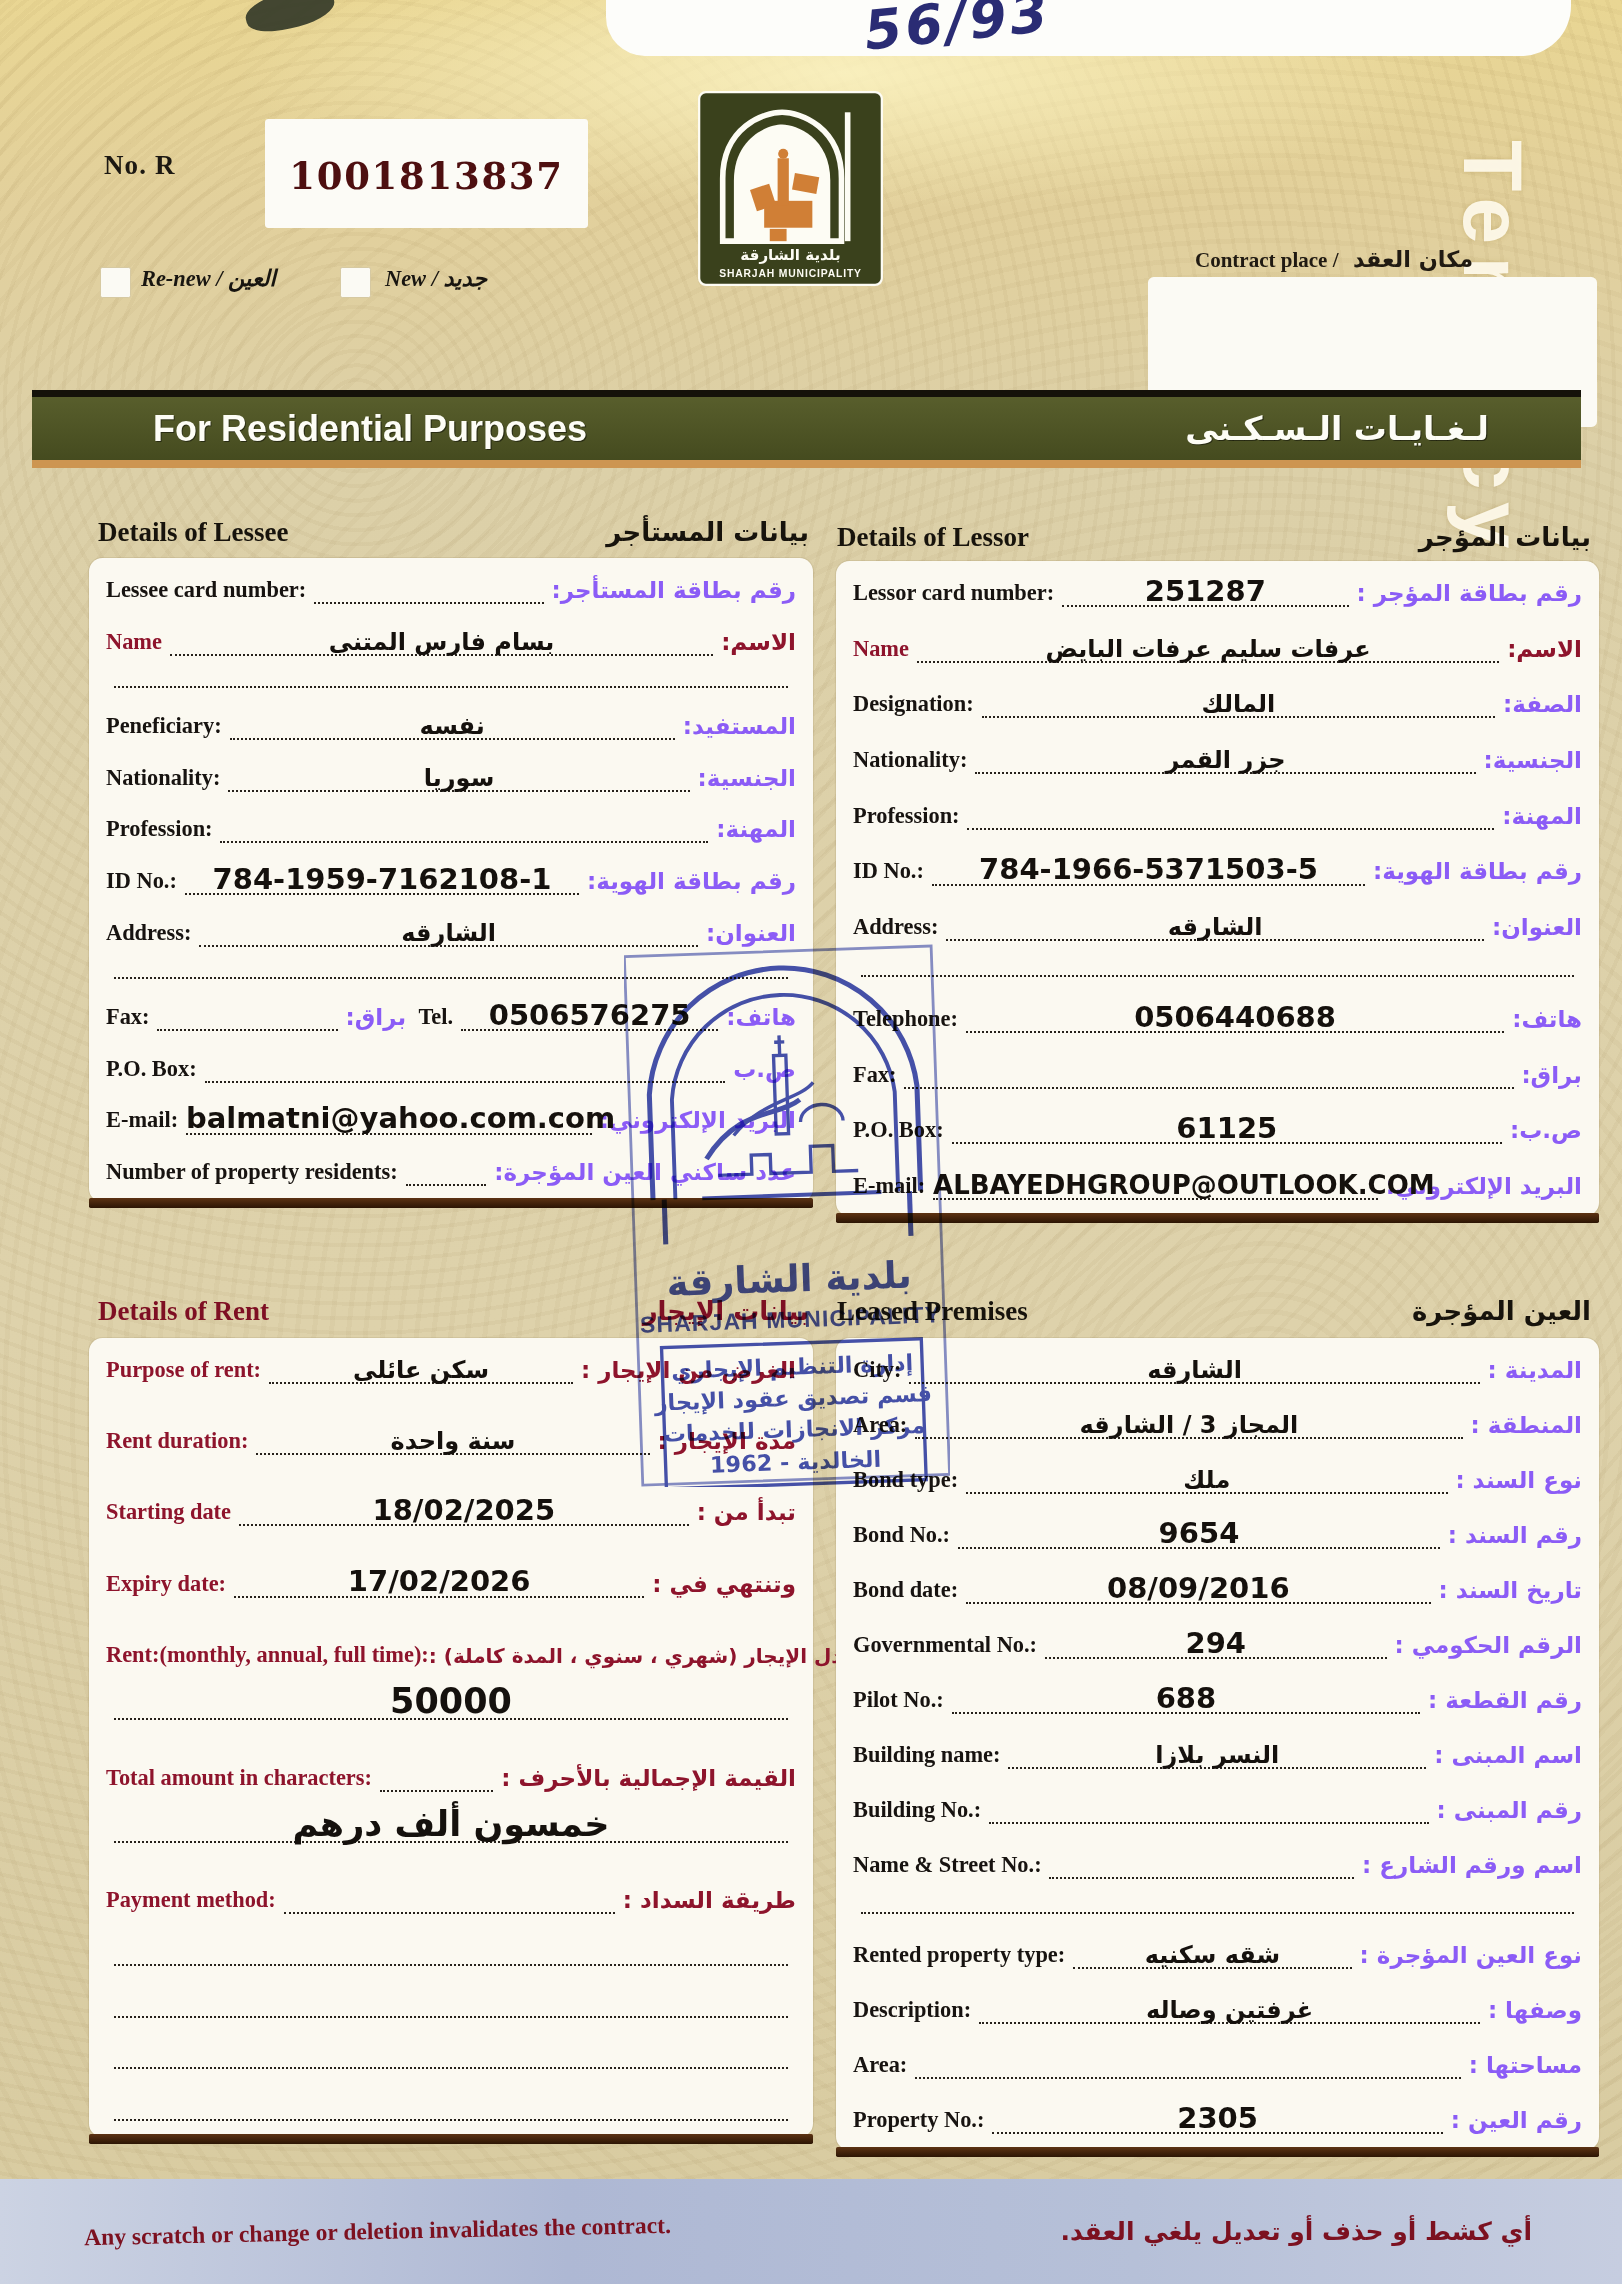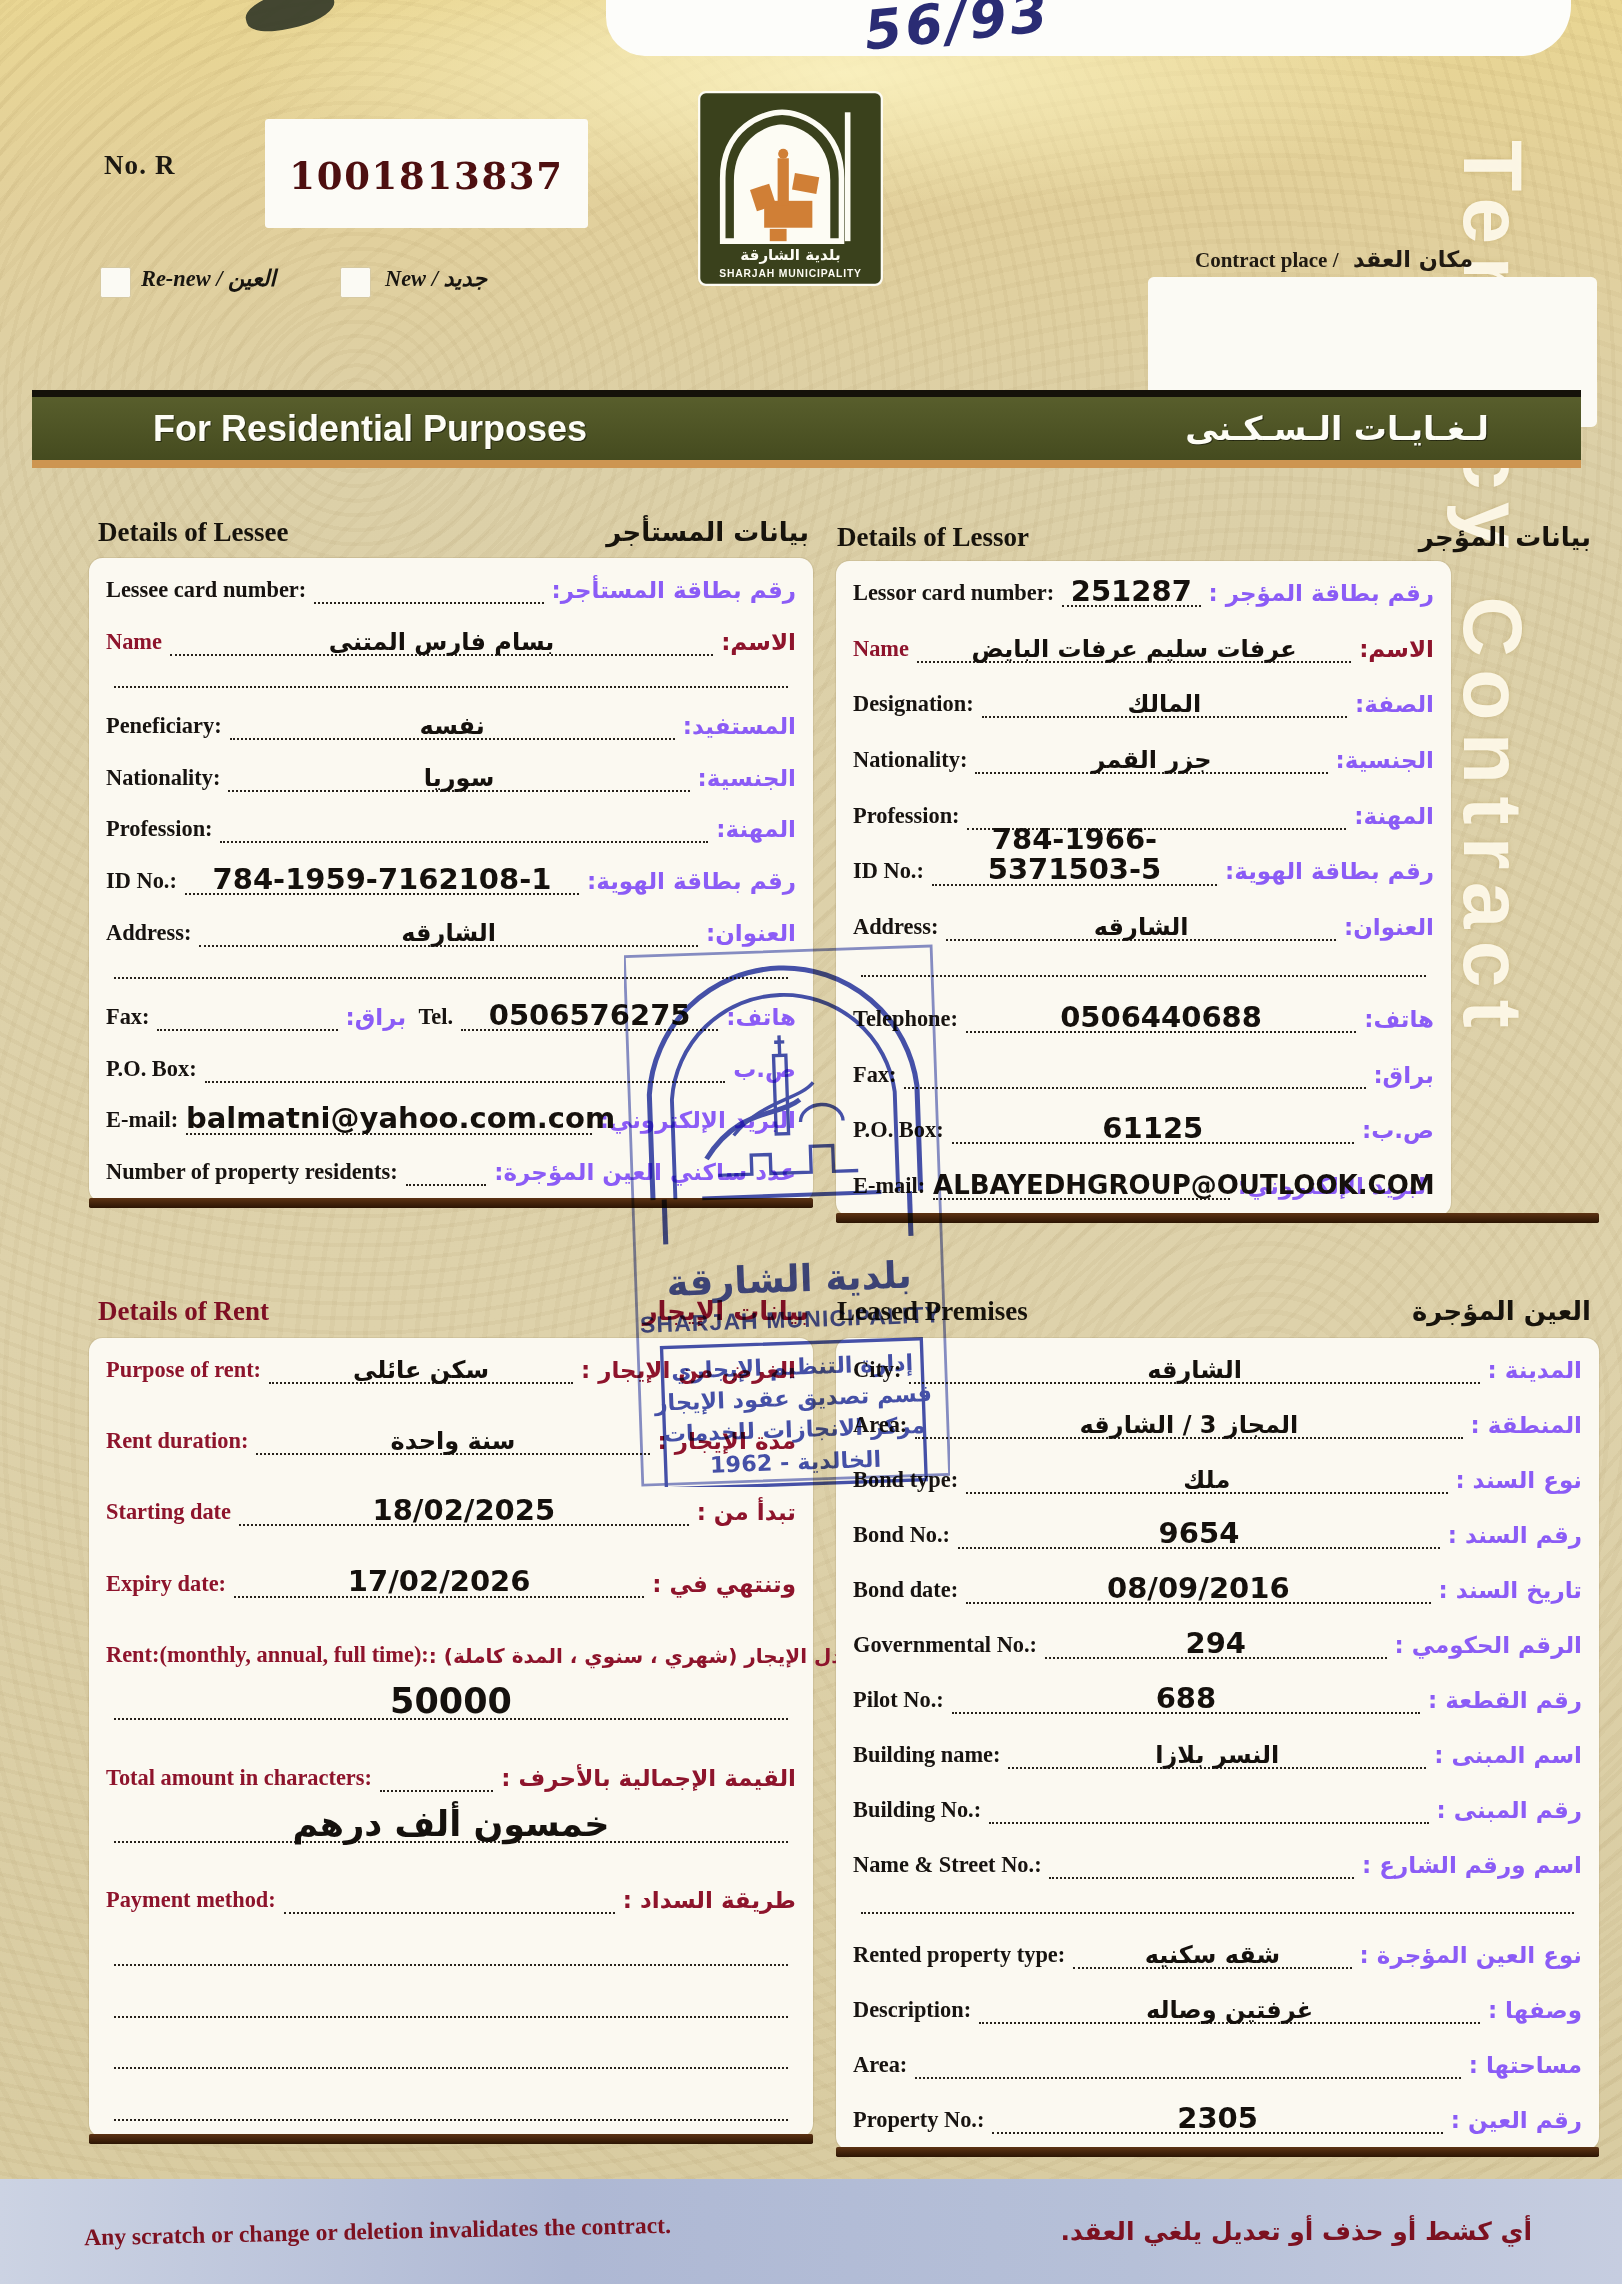--- a/index.html
+++ b/index.html
@@ -204,21 +204,21 @@
         </span>
       <span class="ar">عدد ساكني العين المؤجرة:</span>
     </div>
   </div>
   <div class="abs rule" style="left:89px; top:1198px; width:724px;"></div>
 
   <div class="abs sec-head" style="left:837px; top:522px; width:754px;">
     <span class="en">Details of Lessor</span>
     <span class="ar">بيانات المؤجر</span>
   </div>
-  <div class="abs box" style="left:836px; top:561px; width:615px; height:655px;">
+  <div class="abs box" style="left:836px; top:561px; width:763px; height:655px;">
     <div class="fr">
       <span class="en">Lessor card number:</span>
       <span class="dots">
           <span class="val">251287</span>
         </span>
       <span class="ar">رقم بطاقة المؤجر :</span>
     </div>
     <div class="fr">
       <span class="en red">Name</span>
       <span class="dots">

